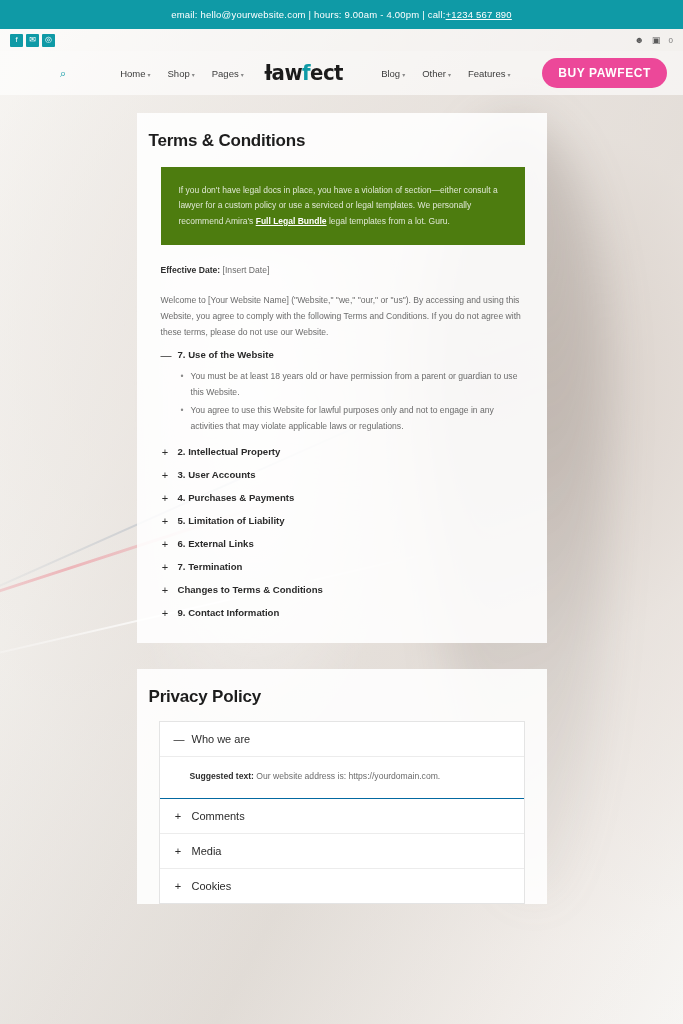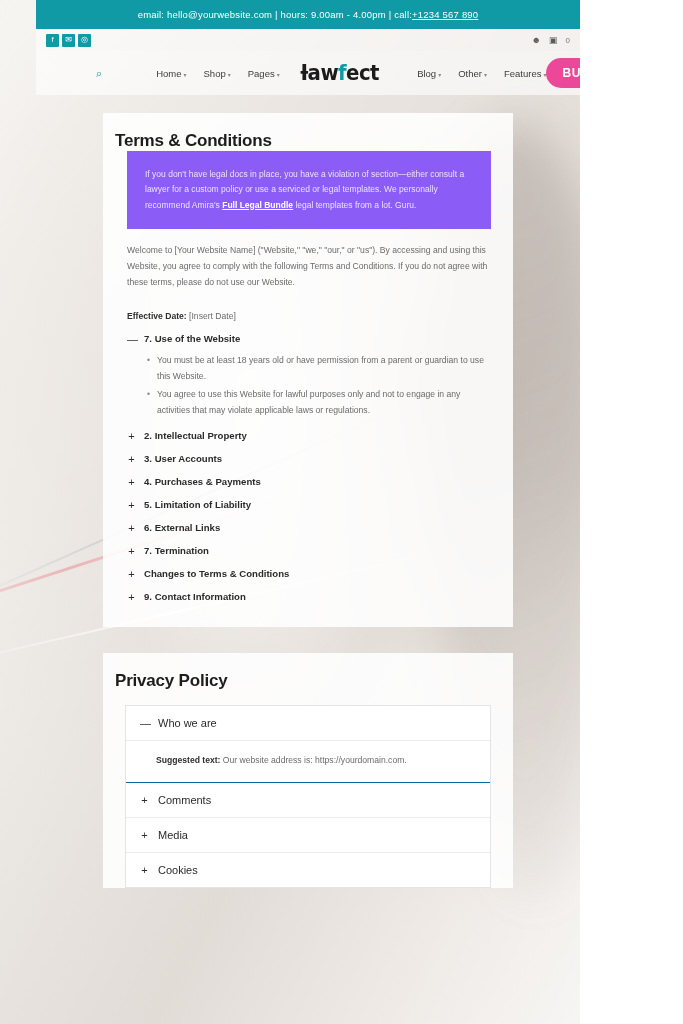--- a/index.html
+++ b/index.html
@@ -5,25 +5,24 @@
   * { box-sizing: border-box; margin: 0; padding: 0; }
   html, body {
     width: 683px;
     height: 1024px;
     font-family: "Liberation Sans", sans-serif;
     background: #ffffff;
     overflow: hidden;
   }
   .page {
     position: relative;
-    width: 580px;
+    width: 683px;
     height: 1024px;
     overflow: hidden;
     background: #f3f1ee;
-    padding-left: 36px;
   }
   
   .bg-photo {
     position: absolute;
     inset: 0;
     background:
       radial-gradient(circle at 72% 38%, rgba(215,205,198,0.95) 0%, rgba(232,226,221,0.7) 35%, rgba(245,243,240,0.2) 70%),
       linear-gradient(118deg, #f7f5f2 0%, #efece8 28%, #e3ded9 48%, #dcd6d0 62%, #efeae6 85%, #f7f6f4 100%);
   }
   .bg-streak {
@@ -174,22 +173,22 @@
   }
   .card-terms { margin-top: 18px; padding: 18px 10px 22px; }
   .card h2 {
     font-size: 17px;
     font-weight: 700;
     color: #1d1d1d;
     padding: 0 8px 0 2px;
     letter-spacing: -0.2px;
   }
   .notice {
-    margin: 0 12px 0 14px;
-    background: #8b5cf6;
+    margin: 16px 12px 0 14px;
+    background: #4d7c0f;
     color: rgba(255,255,255,0.82);
     font-size: 8.5px;
     line-height: 1.8;
     padding: 16px 18px;
   }
   .notice a { color: #ffffff; text-decoration: underline; font-weight: 700; }
   .body-text {
     font-size: 8.6px;
     color: #6b6b6b;
     line-height: 1.85;
@@ -311,26 +310,26 @@
   </div>
 
 
   <div class="card card-terms">
     <h2>Terms &amp; Conditions</h2>
 
     <div class="notice">
       <span>If you don't have legal docs in place, you have a violation of section—either consult a lawyer for a custom policy or use a serviced or legal templates. We personally recommend Amira's </span><a href="#">Full Legal Bundle</a><span> legal templates from a lot. Guru.</span>
     </div>
 
-    <div class="body-text welcome">Welcome to [Your Website Name] ("Website," "we," "our," or "us"). By accessing and using this Website, you agree to comply with the following Terms and Conditions. If you do not agree with these terms, please do not use our Website.</div>
-
     <div class="body-text effective">
       <b>Effective Date:</b>
       <span>[Insert Date]</span>
     </div>
+
+    <div class="body-text welcome">Welcome to [Your Website Name] ("Website," "we," "our," or "us"). By accessing and using this Website, you agree to comply with the following Terms and Conditions. If you do not agree with these terms, please do not use our Website.</div>
 
     <div class="acc-item">
       <span class="acc-sign">—</span>
       <span class="acc-title">7. Use of the Website</span>
     </div>
     <div class="acc-body">
       <ul>
         <li>You must be at least 18 years old or have permission from a parent or guardian to use this Website.</li>
         <li>You agree to use this Website for lawful purposes only and not to engage in any activities that may violate applicable laws or regulations.</li>
       </ul>

